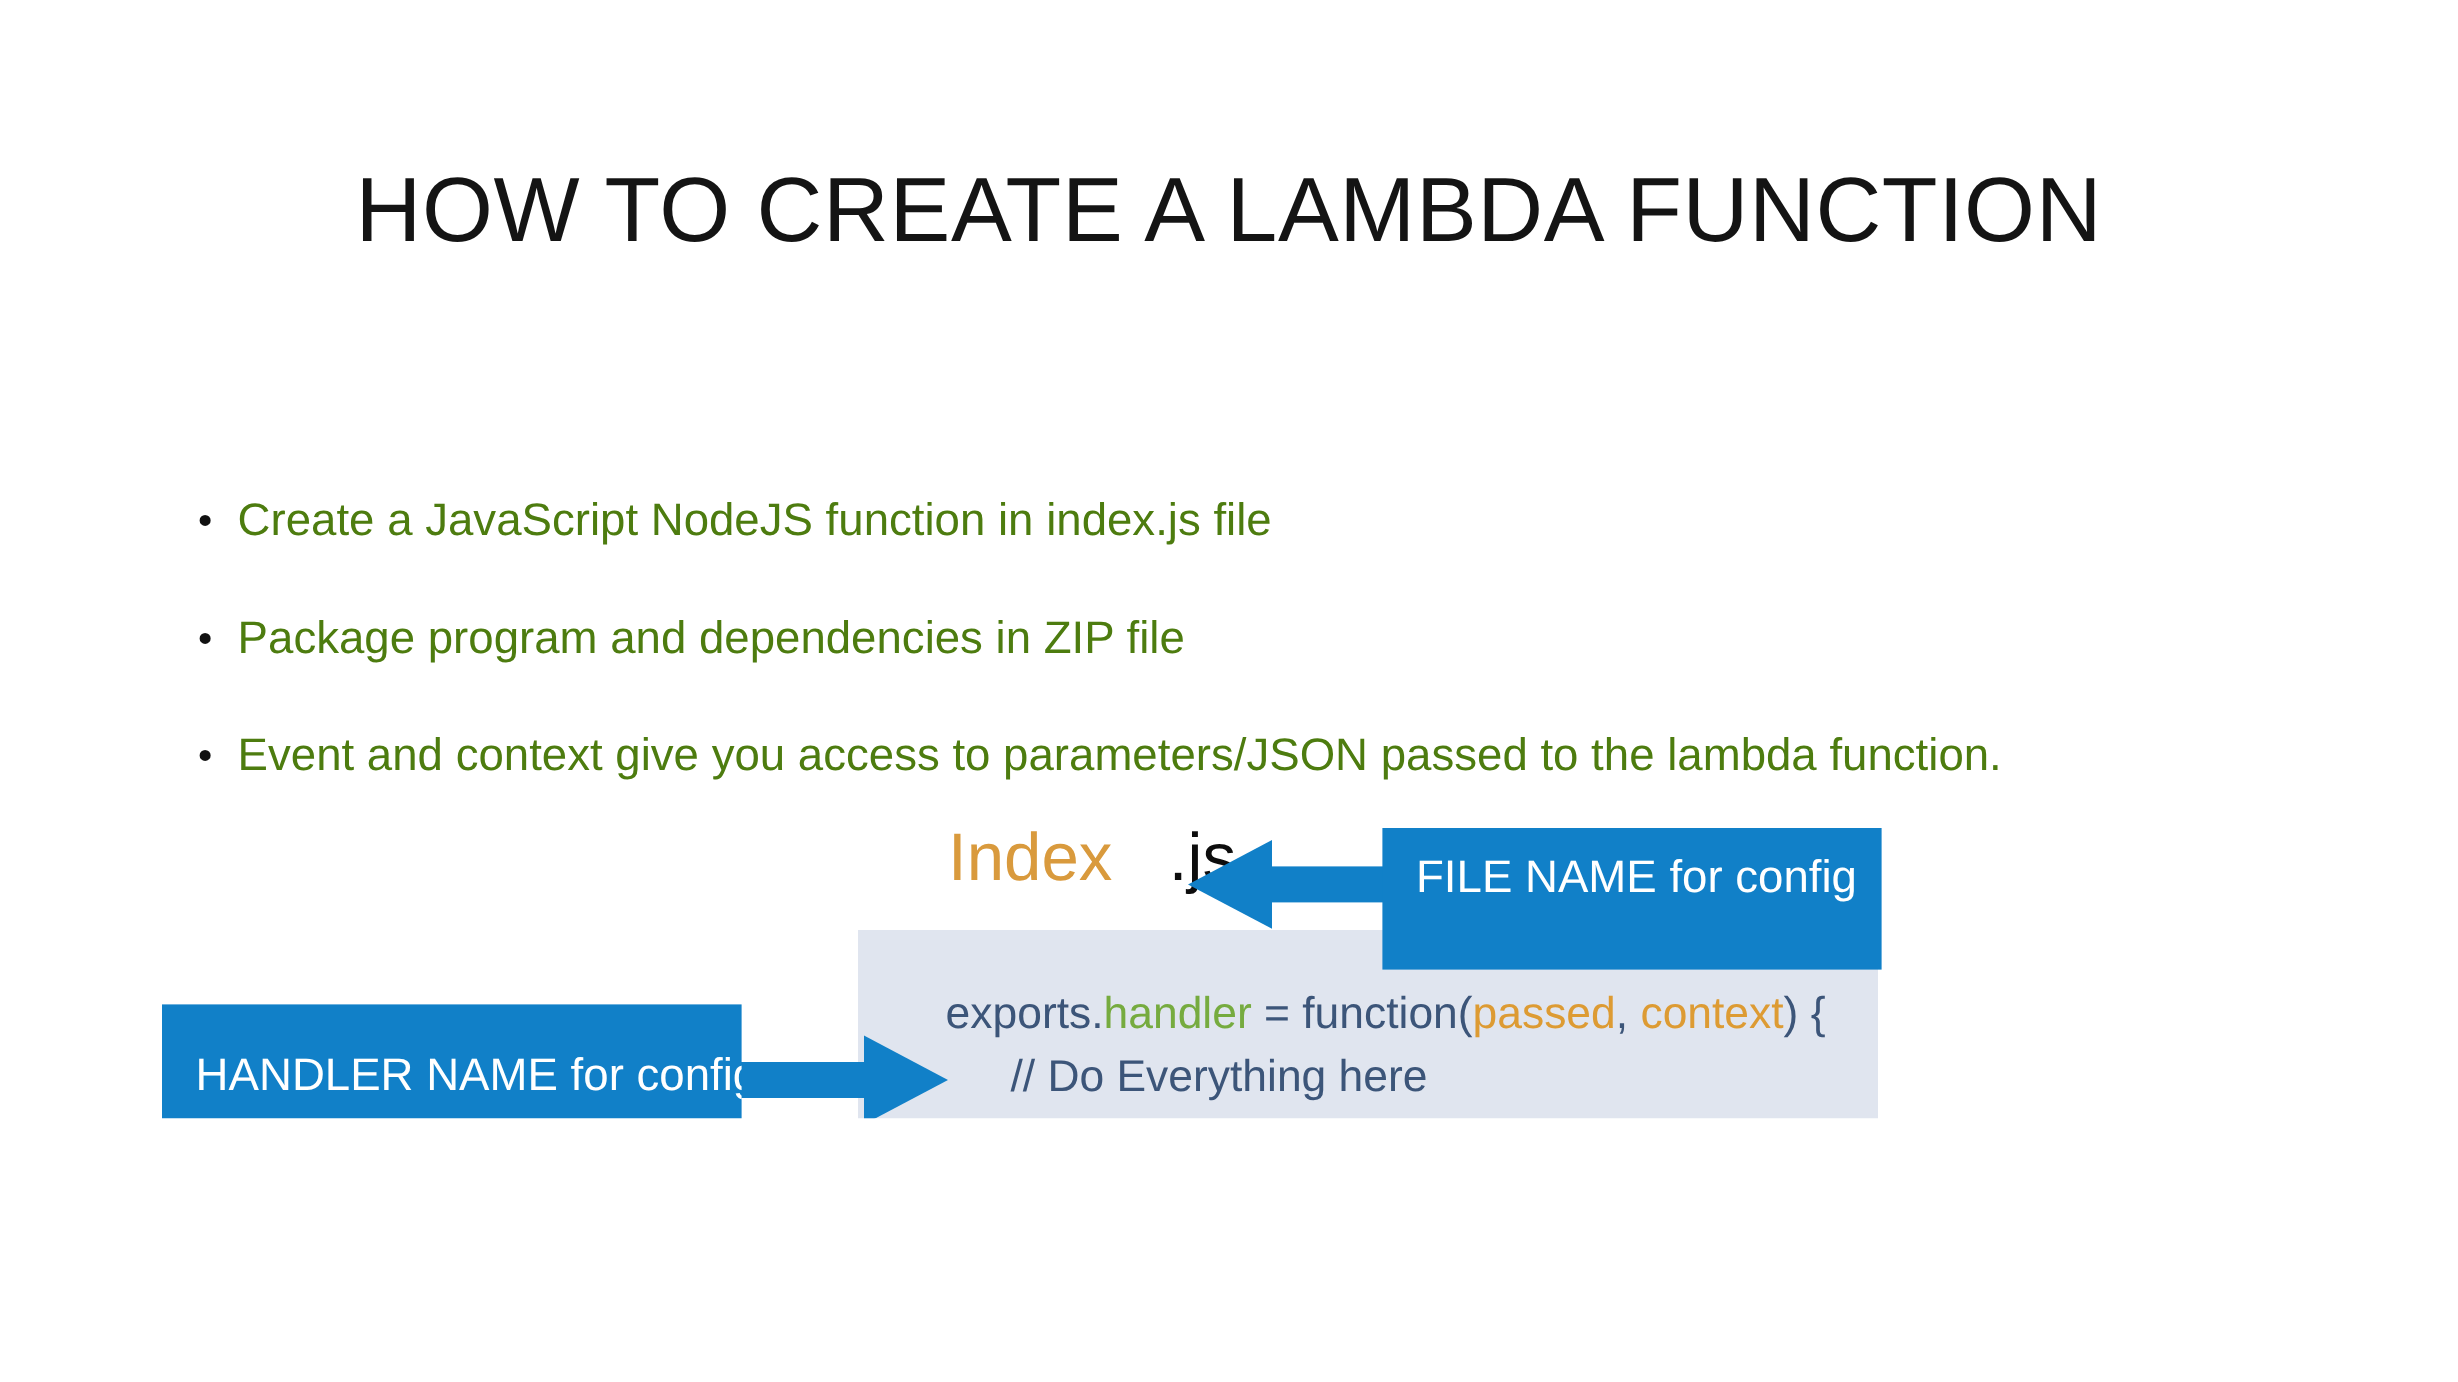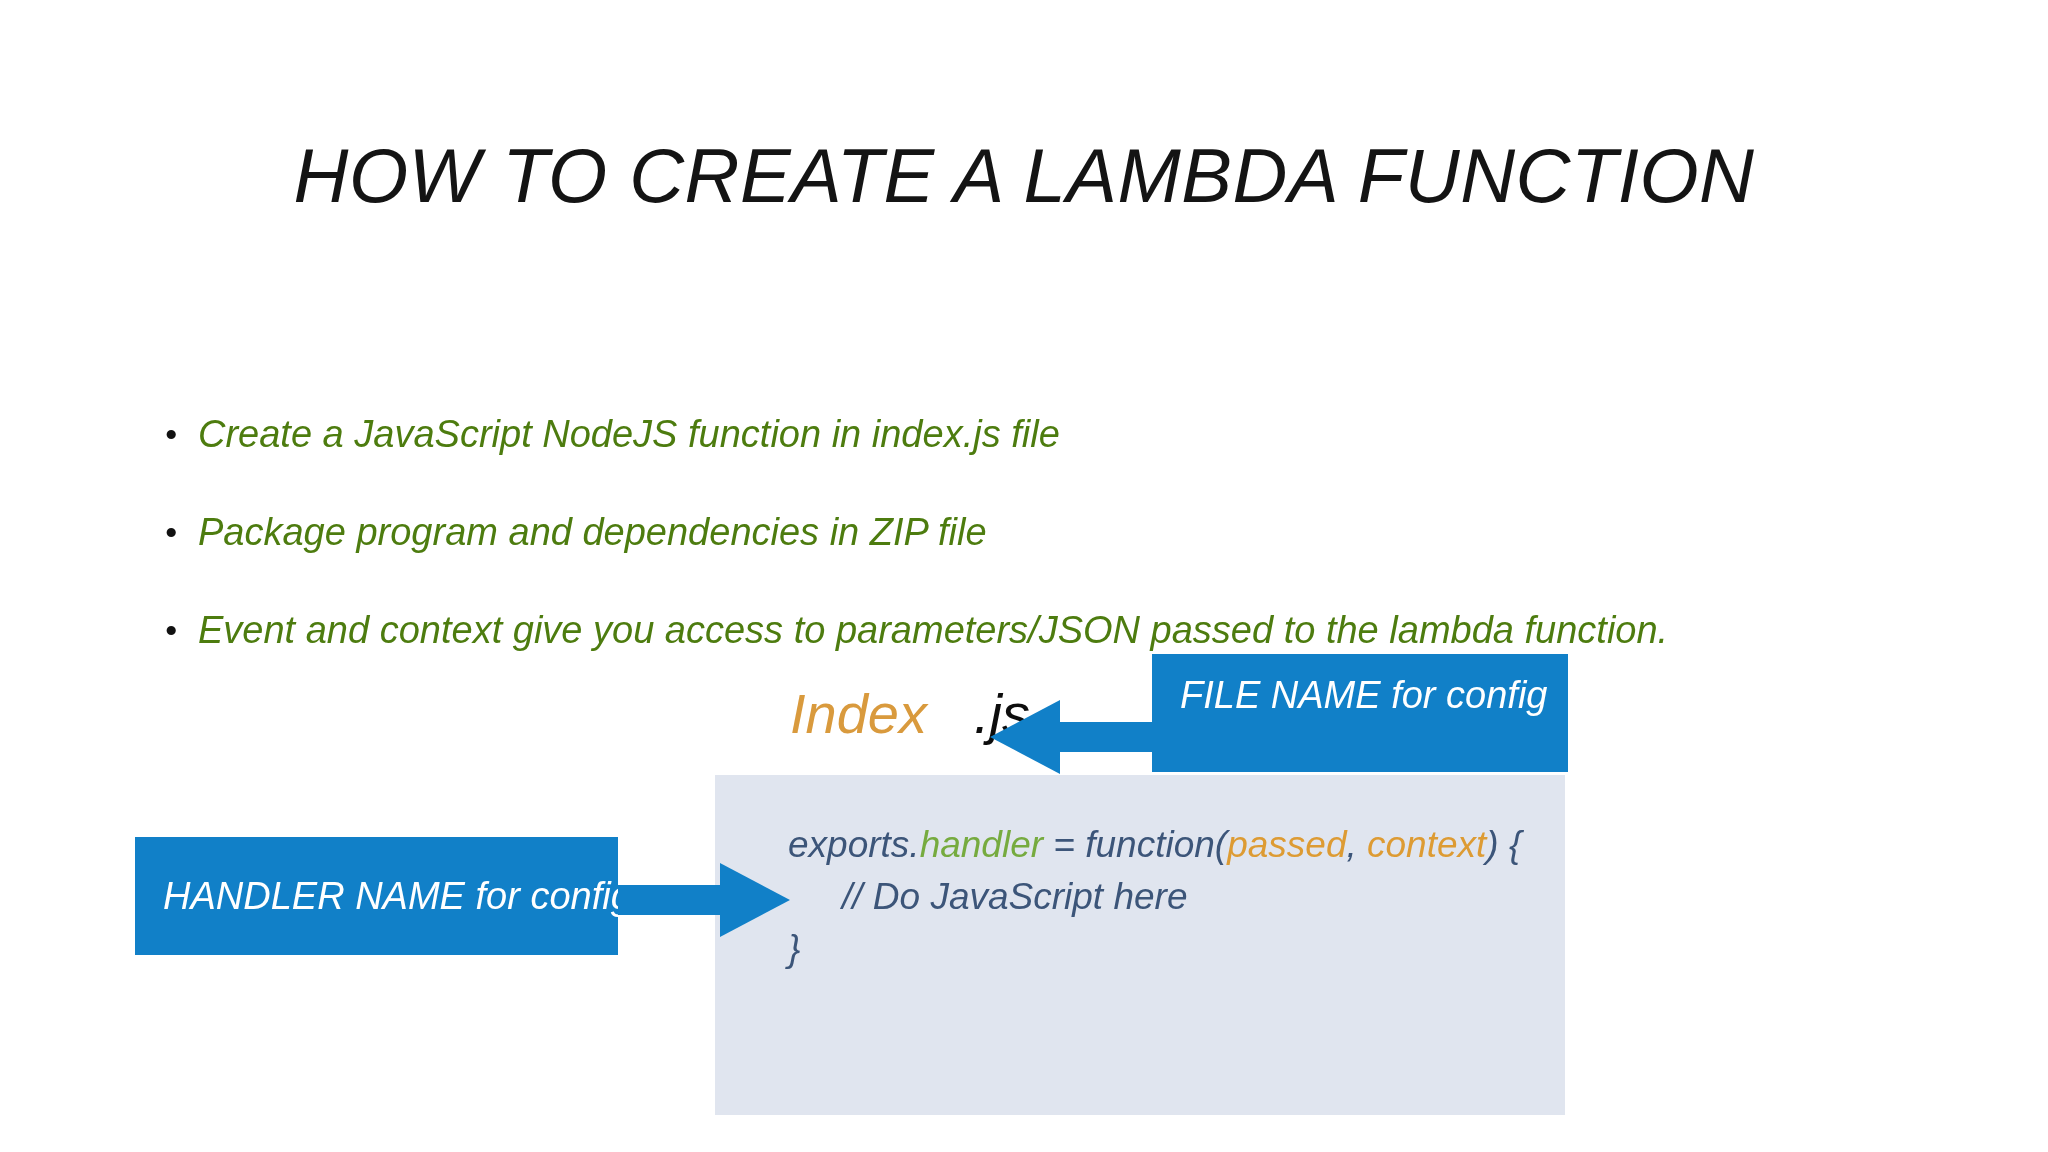--- a/index.html
+++ b/index.html
@@ -6,24 +6,23 @@
     margin: 0;
     padding: 0;
     background: #ffffff;
   }
   body {
     font-family: "Liberation Sans", sans-serif;
   }
   #slide {
     position: relative;
     width: 2048px;
-    height: 1152px;
+    height: 932px;
     background: #ffffff;
     overflow: hidden;
-    font-style: italic;
   }
 
   
   #title-block {
     position: absolute;
     left: 0;
     top: 138px;
     width: 2048px;
     text-align: center;
   }
@@ -118,21 +117,21 @@
     position: absolute;
     background: #1180c8;
     color: #ffffff;
     font-size: 38px;
     line-height: 50px;
     overflow: hidden;
     box-sizing: border-box;
   }
   #callout-filename {
     left: 1152px;
-    top: 654px;
+    top: 690px;
     width: 416px;
     height: 118px;
     padding: 16px 0 0 28px;
   }
   #callout-handler {
     left: 135px;
     top: 837px;
     width: 483px;
     height: 118px;
     padding: 34px 0 0 28px;
@@ -177,21 +176,21 @@
     <span class="name-part">Index</span><span class="ext-part">.js</span>
   </div>
 
   <div id="code-block">
     <div id="code-lines">
       <div class="code-line">
         <span class="tok-plain">exports.</span><span class="tok-green">handler</span><span class="tok-plain"> = function(</span><span class="tok-orange">passed</span><span class="tok-plain">,</span>
         <span class="tok-orange">context</span><span class="tok-plain">) {</span>
       </div>
       <div class="code-line">
-        <span class="code-indent"></span><span class="tok-plain">// Do JavaScript here</span>
+        <span class="code-indent"></span><span class="tok-plain">// Do Everything here</span>
       </div>
       <div class="code-line">
         <span class="tok-plain">}</span>
       </div>
     </div>
   </div>
 
   <svg id="arrow-layer" viewBox="0 0 2048 1152">
 
     <g>

